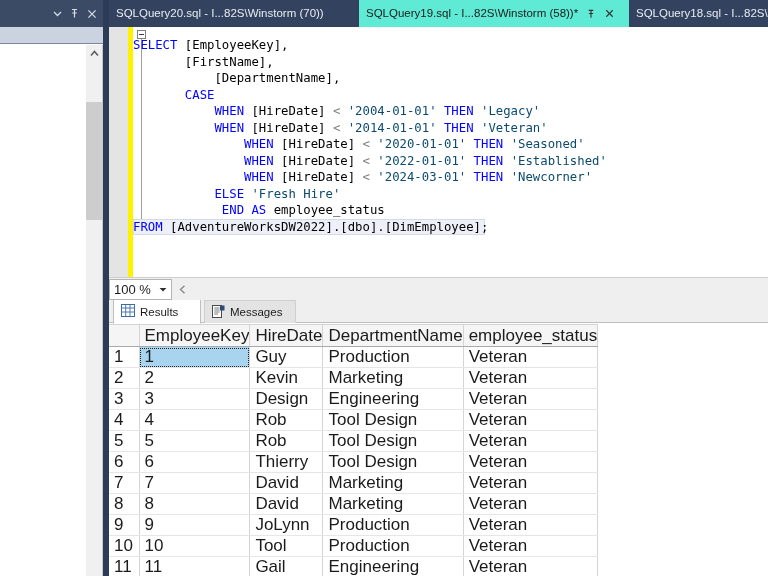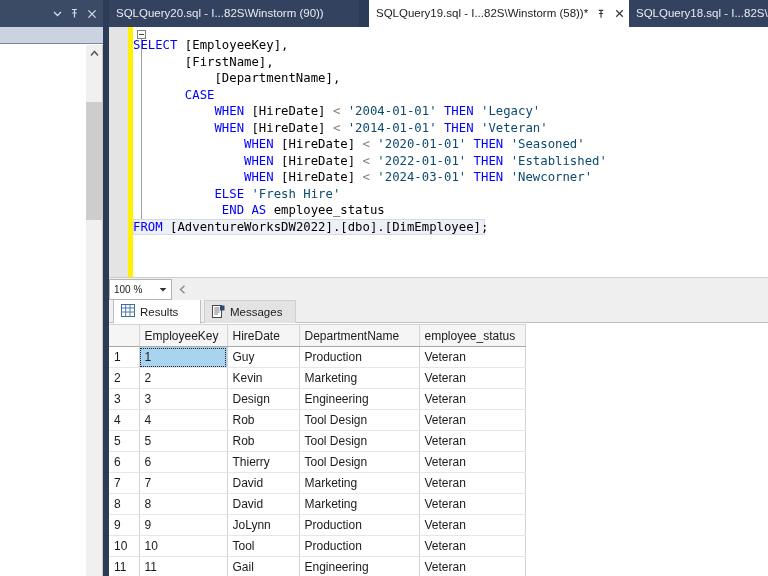--- a/index.html
+++ b/index.html
@@ -66,21 +66,21 @@
   .tab {
     position: absolute; top: 0; height: 27px;
     display: flex; align-items: center;
     padding: 0 7px;
     font-size: 11.5px;
     white-space: nowrap;
     overflow: hidden;
     cursor: default;
   }
   .tab.inactive { background: #33425e; color: #e8ecf3; }
-  .tab.active   { background: #ffffff; color: #1b1b1b; margin-left: 10px; }
+  .tab.active   { background: #5eead4; color: #1b1b1b; }
   .tab-label { line-height: 27px; }
   .tab-ctl {
     margin-left: 6px; width: 13px; height: 16px;
     display: flex; align-items: center; justify-content: center;
     font-size: 10px; color: #333; flex: 0 0 auto;
   }
   #tab0 { left: 0px;   width: 250px; }
   #tab1 { left: 250px; width: 270px; }
   #tab2 { left: 520px; width: 139px; }
 
@@ -140,21 +140,21 @@
     position: absolute; left: 109px; top: 277px; width: 659px; height: 23px;
     background: #efefef;
     border-top: 1px solid #cfcfcf;
   }
   .zoom-combo {
     position: absolute; left: 0px; top: 1px; width: 63px; height: 21px;
     background: #ffffff; border: 1px solid #b4b4b4;
     display: flex; align-items: center;
   }
   .zoom-val {
-    font-size: 10px; color: #1b1b1b; padding-left: 4px; flex: 1 1 auto;
+    font-size: 13px; color: #1b1b1b; padding-left: 4px; flex: 1 1 auto;
   }
   .zoom-arrow {
     width: 16px; height: 19px; display: flex; align-items: center;
     justify-content: center; font-size: 8px; color: #303030;
   }
   .hscroll-left {
     position: absolute; left: 66px; top: 4px; width: 14px; height: 15px;
     display: flex; align-items: center; justify-content: center;
     color: #8a8a8a; font-size: 9px;
   }
@@ -184,21 +184,21 @@
     height: 24px;
   }
   .res-tab.inactive { background: #e3e3e3; border: 1px solid #cfcfcf; border-bottom: none; }
   #rtab-results  { left: 4px;  width: 88px; }
   #rtab-messages { left: 95px; width: 92px; }
 
   
   .grid {
     position: absolute; left: 0; top: 24px; width: 659px; height: 252px;
     background: #ffffff;
-    font-size: 12px; color: #1b1b1b;
+    font-size: 17px; color: #1b1b1b;
   }
   .grid-table { border-collapse: collapse; table-layout: fixed; }
   .grid-table th, .grid-table td {
     border-right: 1px solid #d4d4d4;
     border-bottom: 1px solid #e6e6e6;
     font-weight: normal;
     text-align: left;
     padding: 0 0 0 5px;
     height: 21px;
     overflow: hidden;
@@ -261,21 +261,21 @@
             </svg>
         </div>
         <div class="lp-scroll-thumb"></div>
       </div>
     </div>
   </div>
   <div class="lp-rightedge"></div>
 
   <div class="tabstrip">
     <div class="tab inactive" id="tab0">
-      <span class="tab-label">SQLQuery20.sql - I...82S\Winstorm (90))</span>
+      <span class="tab-label">SQLQuery20.sql - I...82S\Winstorm (70))</span>
     </div>
     <div class="tab active" id="tab1">
       <span class="tab-label">SQLQuery19.sql - I...82S\Winstorm (58))*</span>
       <span class="tab-ctl">
         <svg width="10" height="10" viewBox="0 0 11 11">
           <path d="M3 1.5 H8 M5.5 1.5 V5 M3.2 5 H7.8 M5.5 5 V9.5" fill="none" stroke="#333" stroke-width="1.2"></path>
         </svg>
       </span>
       <span class="tab-ctl">
         <svg width="9" height="9" viewBox="0 0 10 10">

